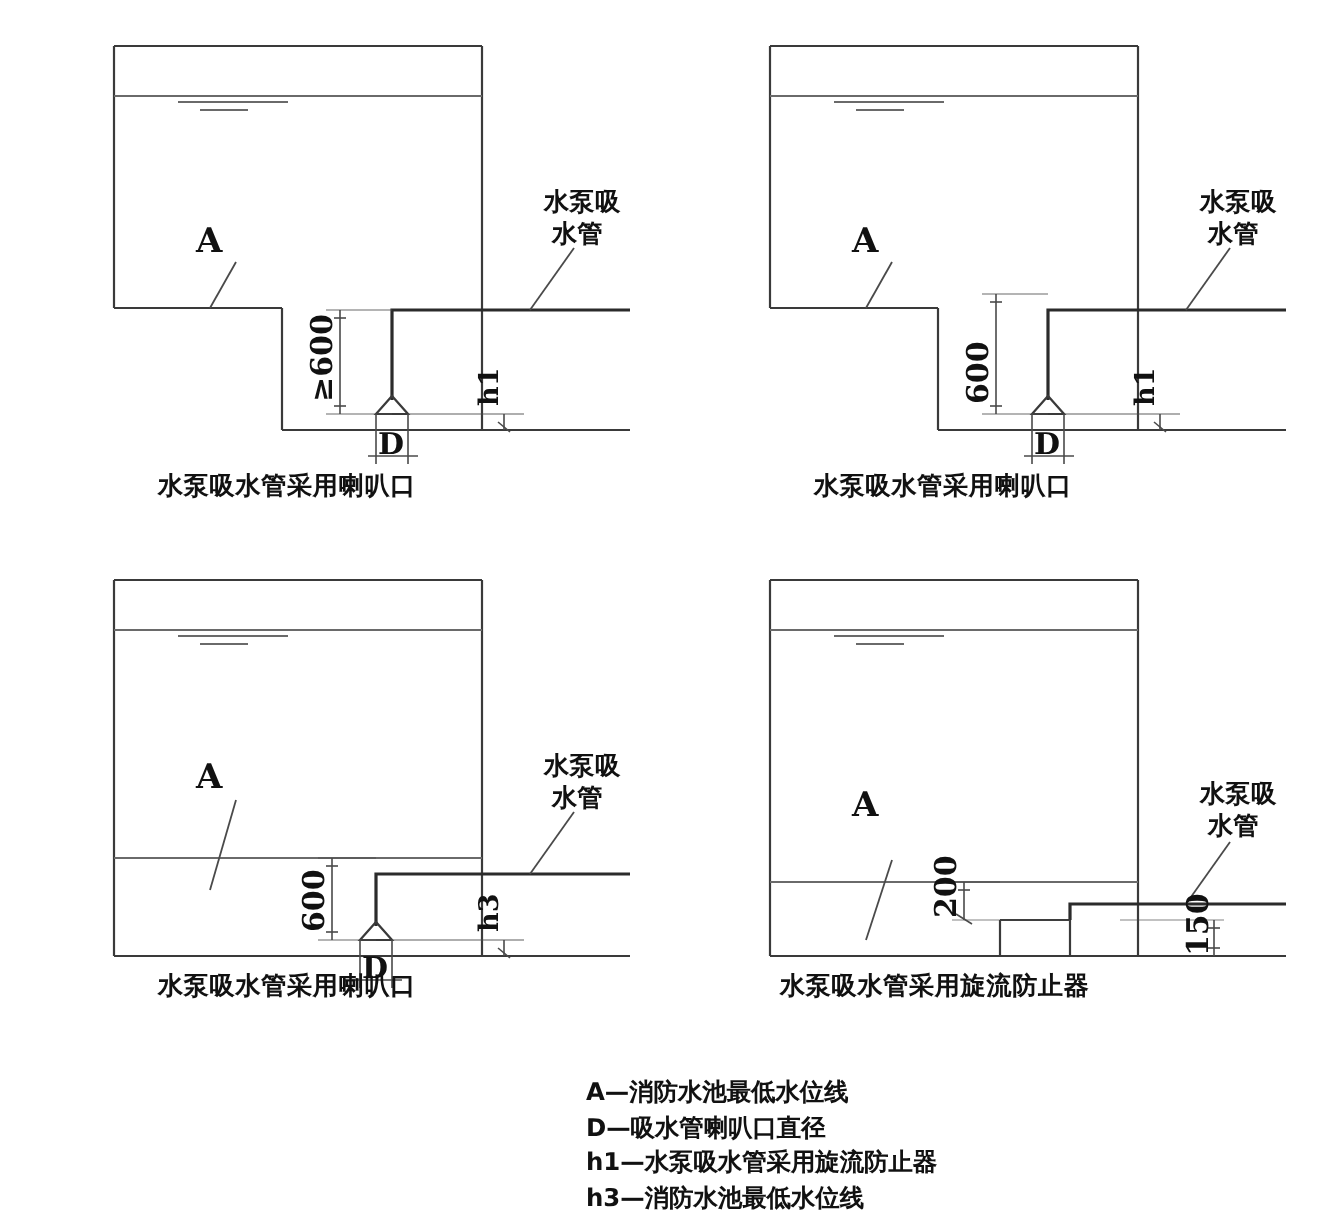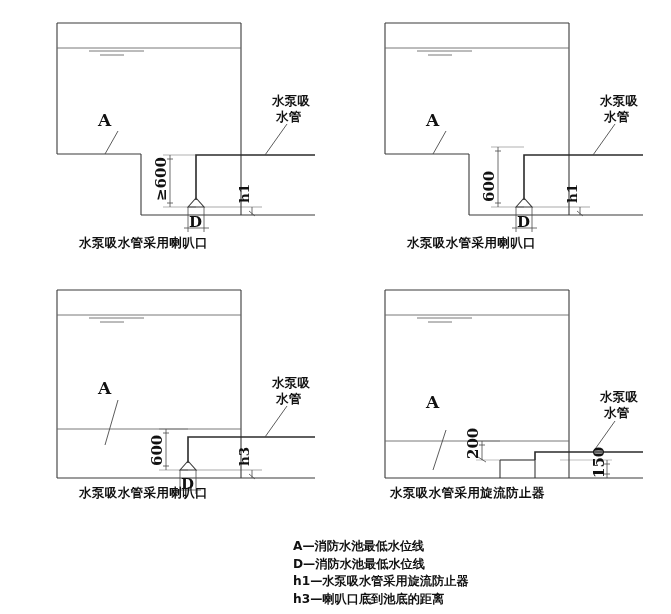--- a/index.html
+++ b/index.html
@@ -289,18 +289,18 @@
         <path class="ln-dim" d="M604,474 L610,474"></path>
         <text class="txt lbl-dim" x="604" y="478" transform="rotate(-90 604 478)">150</text>
       </g>
       <text class="txt lbl-caption" x="390" y="497">水泵吸水管采用旋流防止器</text>
     </g>
 
   </svg>
 
   <div class="legend">
     <div class="legend-line">A—消防水池最低水位线</div>
-    <div class="legend-line">D—消防水池最低水位线</div>
+    <div class="legend-line">D—吸水管喇叭口直径</div>
     <div class="legend-line">h1—水泵吸水管采用旋流防止器</div>
-    <div class="legend-line">h3—喇叭口底到池底的距离</div>
+    <div class="legend-line">h3—消防水池最低水位线</div>
   </div>
 
 </div>
 
 </body></html>

